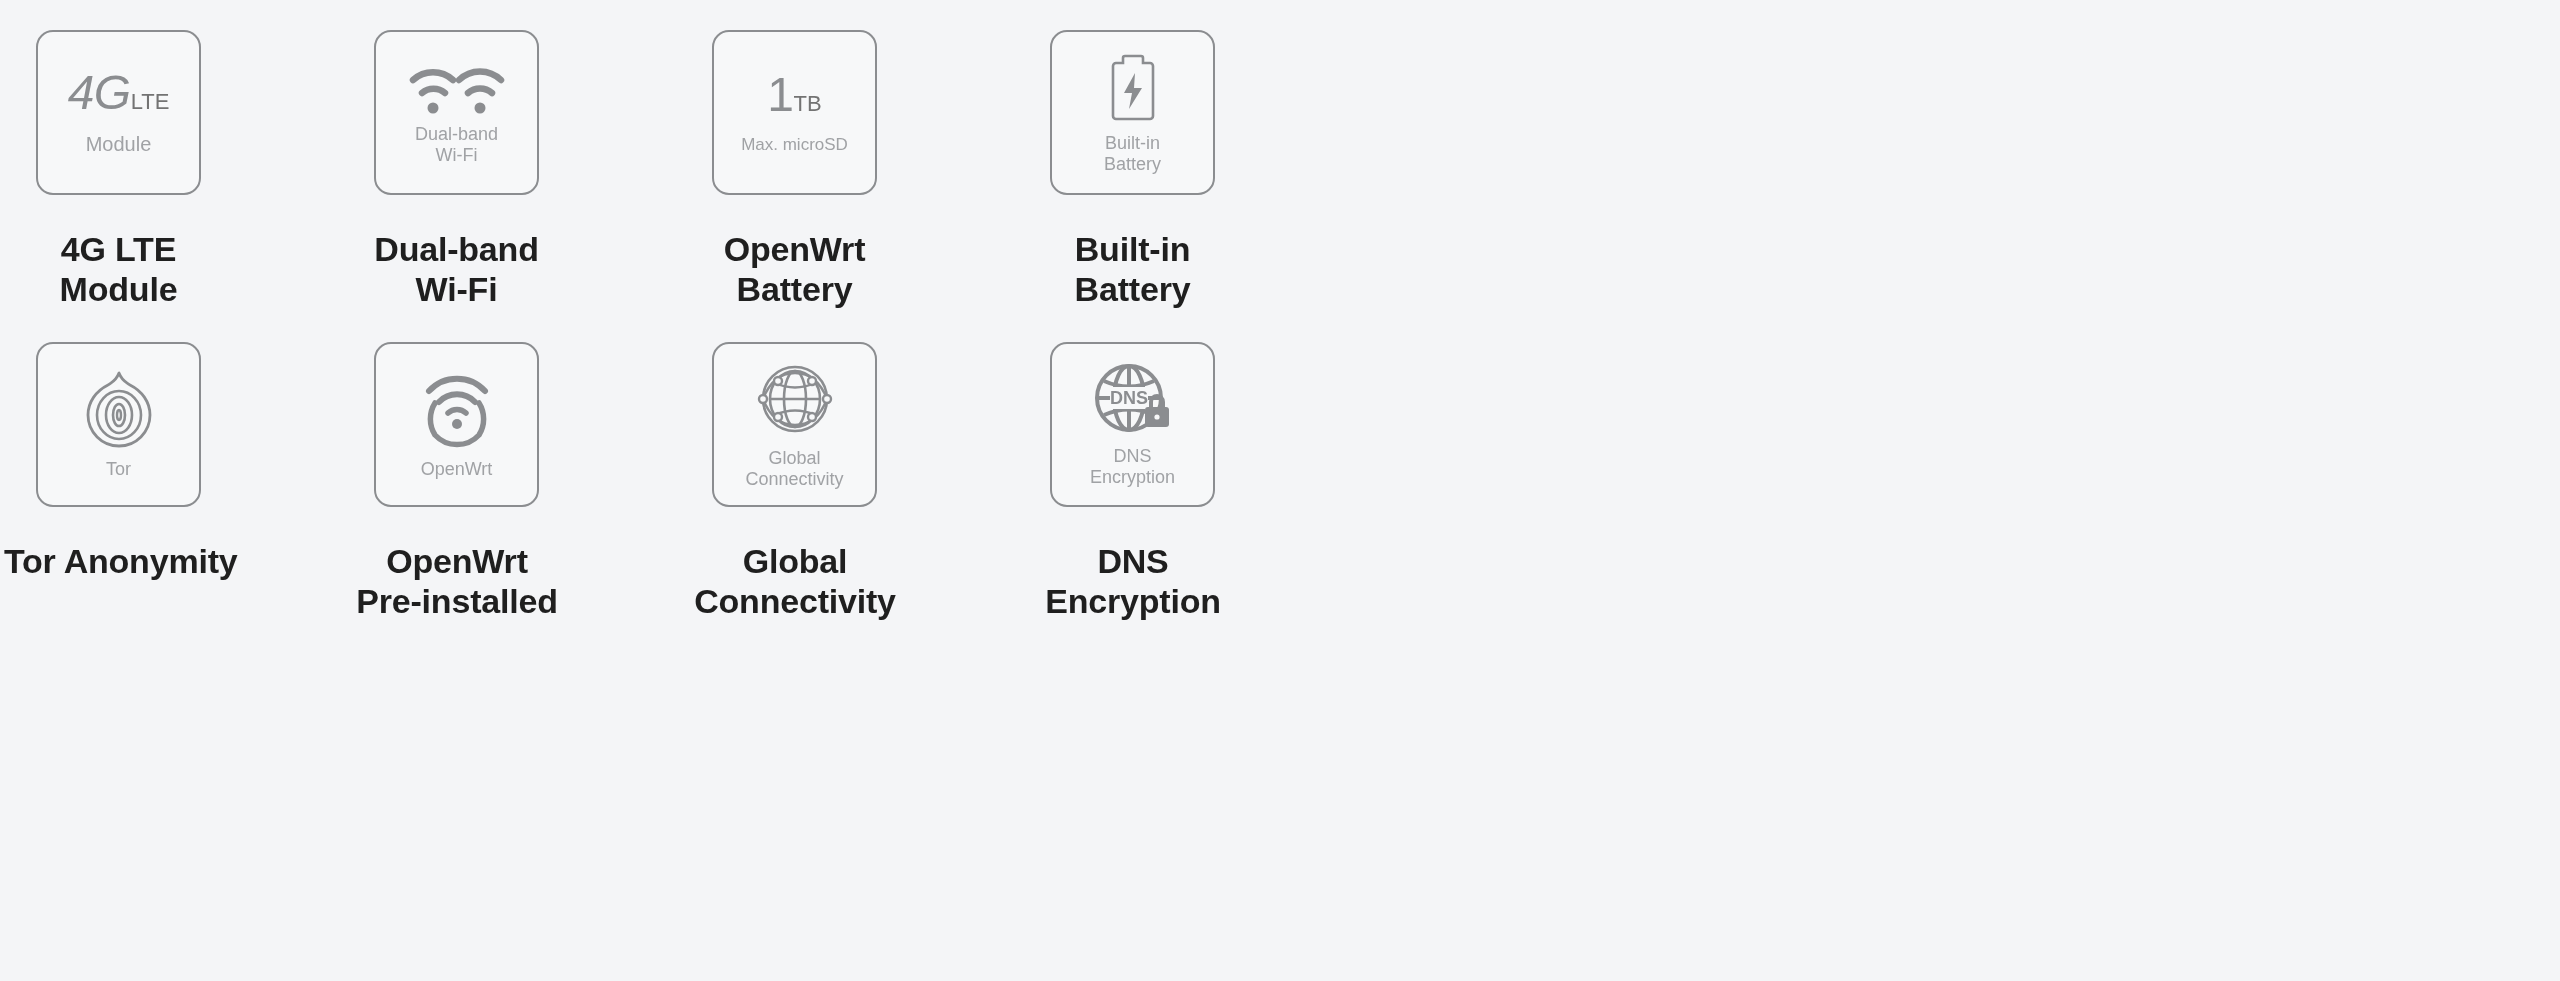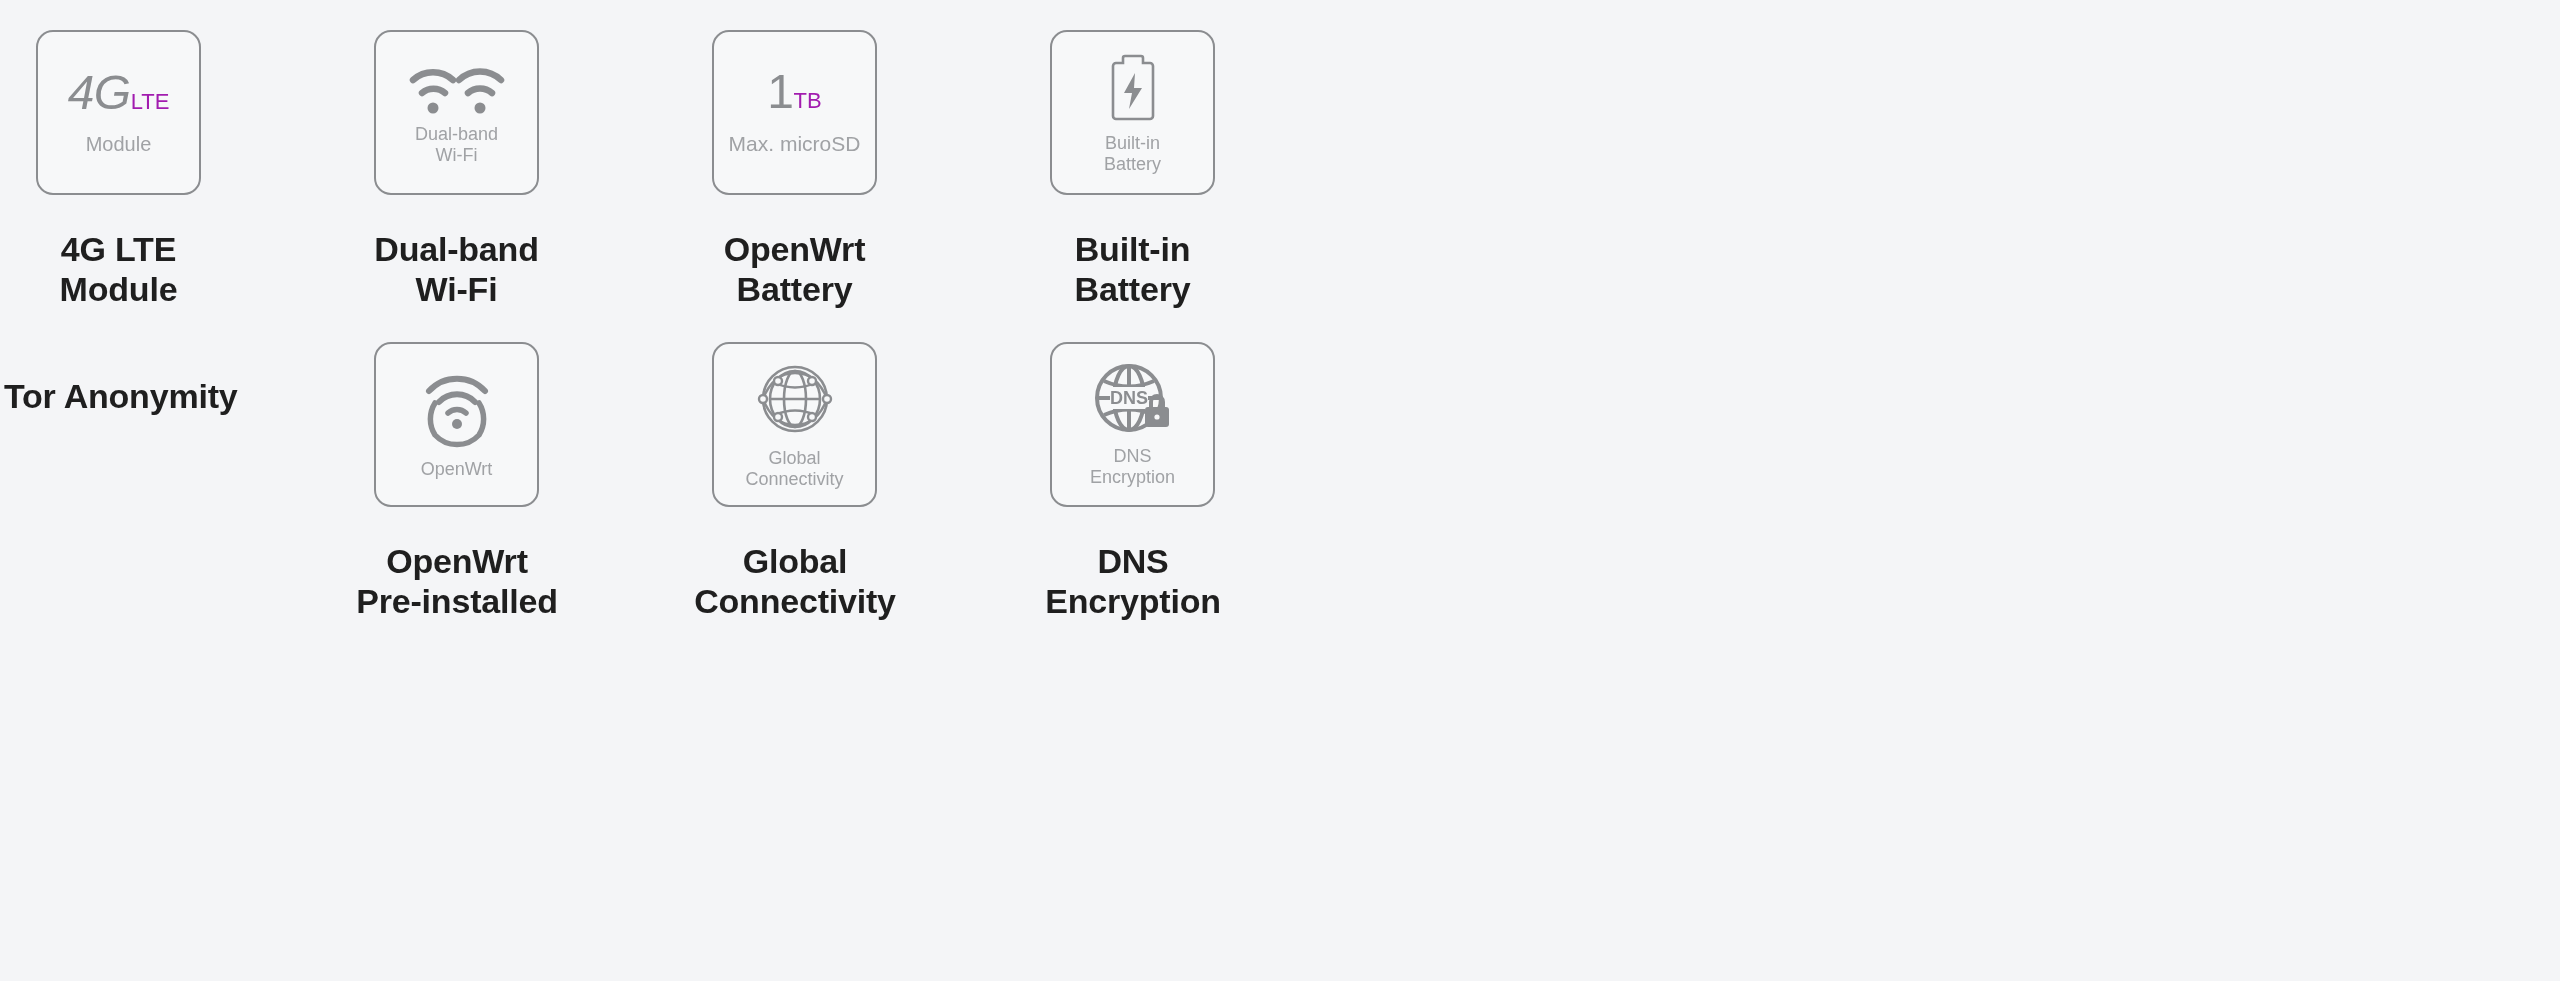--- a/index.html
+++ b/index.html
@@ -67,34 +67,34 @@
   .glyph-big {
     font-size: 48px;
     font-weight: 300;
     letter-spacing: -0.5px;
     color: #8b8d90;
   }
   .glyph-big.italic { font-style: italic; }
   .glyph-sm {
     font-size: 22px;
     font-weight: 400;
-    color: #a21caf;
+    color: #737373;
     letter-spacing: 0px;
   }
   .glyph-sm.pre { margin-right: 2px; font-size: 19px; }
   .glyph-sub {
     font-size: 20px;
     font-weight: 400;
     color: #a0a2a5;
     text-align: center;
     line-height: 1.15;
     margin-top: 16px;
   }
   .glyph-sub.tight { margin-top: 10px; font-size: 18px; }
-  .glyph-sub.tiny { font-size: 21px; }
+  .glyph-sub.tiny { font-size: 17px; }
 
   .icon-wrap {
     display: flex;
     align-items: center;
     justify-content: center;
   }
 
   
   .caption {
     margin-top: 34px;
@@ -196,20 +196,34 @@
         <span>Built-in</span>
         <span class="l2">Battery</span>
       </div>
     </div>
   </div>
 
   <div class="row row-2">
 
 
     <div class="cell">
+      <div class="tile">
+        <div class="tile-inner">
+          <div class="icon-wrap">
+            <svg width="74" height="80" viewBox="0 0 74 80">
+              <path d="M37 4 C34 12 30 13 26 16 C14 22 6 33 6 46 A31 31 0 0 0 68 46 C68 33 60 22 48 16 C44 13 40 12 37 4 Z" fill="none" stroke="#8b8d90" stroke-width="2.8" stroke-linejoin="round"></path>
+              <ellipse cx="37" cy="46" rx="22" ry="24" fill="none" stroke="#8b8d90" stroke-width="2.6"></ellipse>
+              <ellipse cx="37" cy="46" rx="13" ry="18" fill="none" stroke="#8b8d90" stroke-width="2.6"></ellipse>
+              <ellipse cx="37" cy="46" rx="6" ry="11" fill="none" stroke="#8b8d90" stroke-width="2.6"></ellipse>
+              <ellipse cx="37" cy="46" rx="2" ry="5" fill="none" stroke="#8b8d90" stroke-width="2.4"></ellipse>
+            </svg>
+          </div>
+          <div class="glyph-sub tight">Tor</div>
+        </div>
+      </div>
       <div class="caption wide">
         <span>Tor Anonymity</span>
         <span class="l2"></span>
       </div>
     </div>
 
     <div class="cell">
       <div class="tile">
         <div class="tile-inner">
           <div class="icon-wrap">

